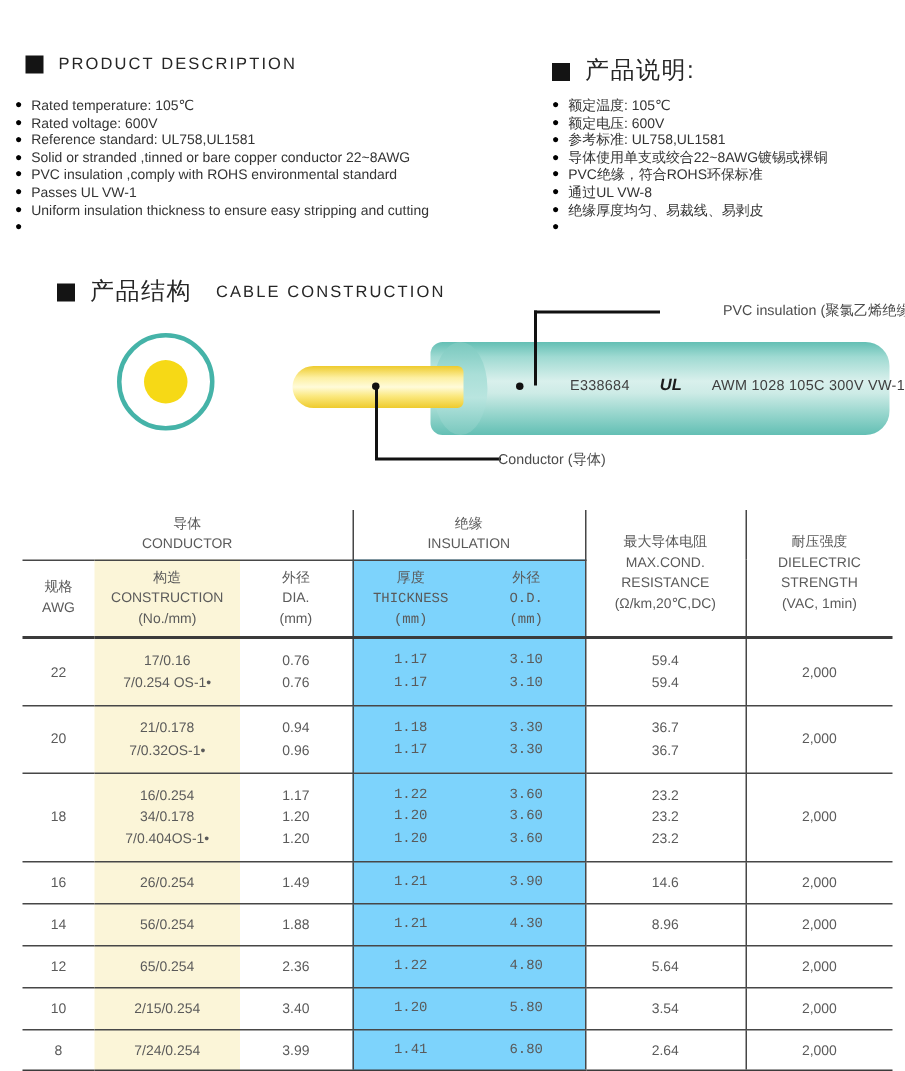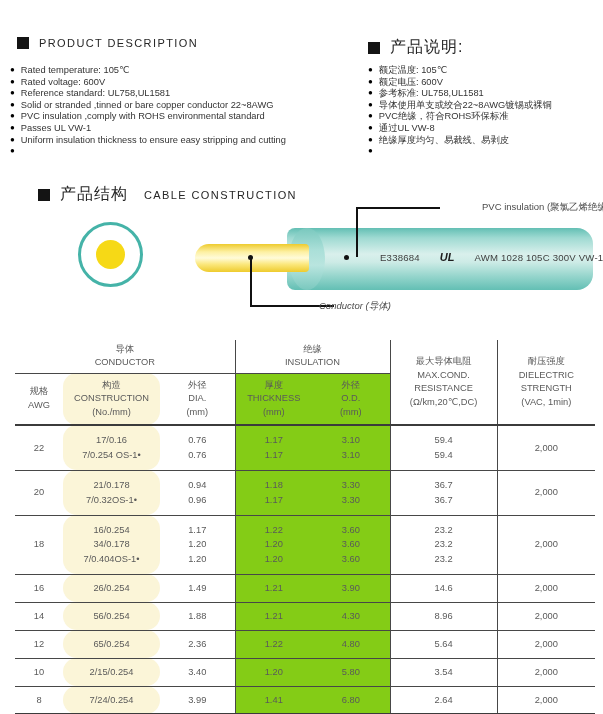--- a/index.html
+++ b/index.html
@@ -67,22 +67,22 @@
     font-weight:normal; text-align:center; vertical-align:middle;
     font-size:9.3px; color:#5a5a5a; line-height:14.5px;
     white-space:pre-line; padding:0;
   }
   .spec-table th { line-height:13.5px; }
   .grp-row th { height:33px; }
   .sub-row th { height:52px; }
   .hb  { border-bottom:1.5px solid #474747; }
   .hbt { border-bottom:2.4px solid #3b3b3b; }
   .vr  { border-right:1.5px solid #474747; }
-  .yellow { background:#fbf5d8;border-radius:14px; }
-  .blue   { background:#84cc16; }
+  .yellow { background:#fbf5d8; }
+  .blue   { background:#7dd3fc;font-family:Liberation Mono, monospace; }
   .spec-table tbody td { border-bottom:1.6px solid #474747; }
   .spec-table tbody tr:last-child td { border-bottom:2px solid #3b3b3b; }
 </style>
 </head>
 <body>
 
 <div class="sec-head" style="left:17px; top:37px;">
   <span class="sq"></span>
   <span class="sec-title-en">PRODUCT DESCRIPTION</span>
 </div>
@@ -178,21 +178,21 @@
 </div>
 
 <div class="leader-dot" style="left:344px; top:255px;"></div>
 <div class="leader-v" style="left:356px; top:207px; height:50px;"></div>
 <div class="leader-h" style="left:356px; top:207px; width:84px;"></div>
 <div class="diagram-label" style="left:446px; top:201px;margin-left:36px;">PVC insulation (聚氯乙烯绝缘)</div>
 
 <div class="leader-dot" style="left:248px; top:255px;"></div>
 <div class="leader-v" style="left:250px; top:257px; height:49px;"></div>
 <div class="leader-h" style="left:250px; top:305px; width:84px;"></div>
-<div class="diagram-label" style="left:319px; top:300px;font-style:italic;">Conductor (导体)</div>
+<div class="diagram-label" style="left:332px; top:300px;">Conductor (导体)</div>
 
 <table class="spec-table">
   <colgroup>
     <col style="width:48px">
       <col style="width:97px">
       <col style="width:75px">
     <col style="width:77px">
       <col style="width:78px">
       <col style="width:107px">
       <col style="width:98px">

